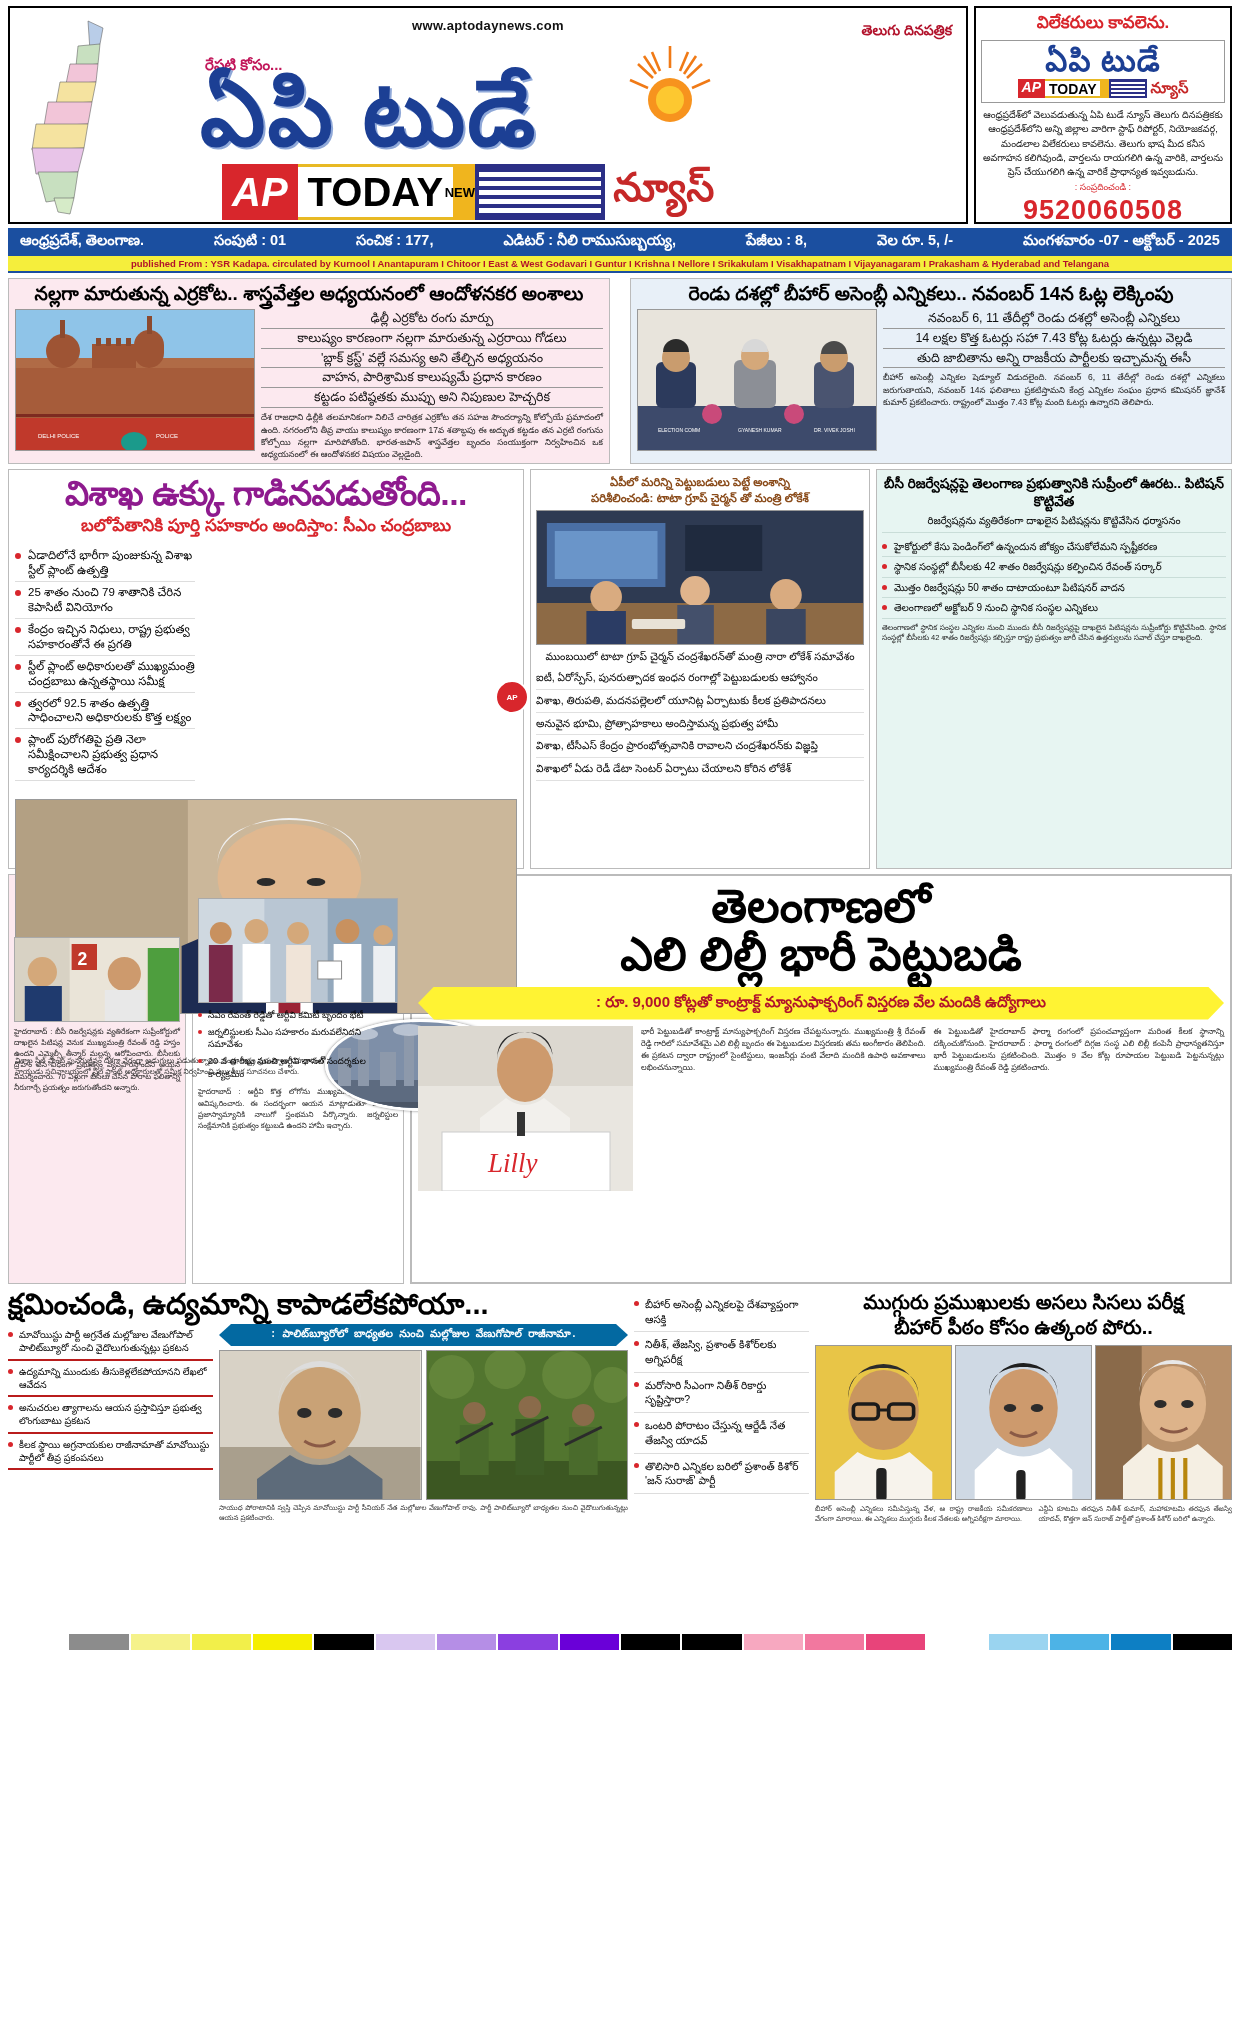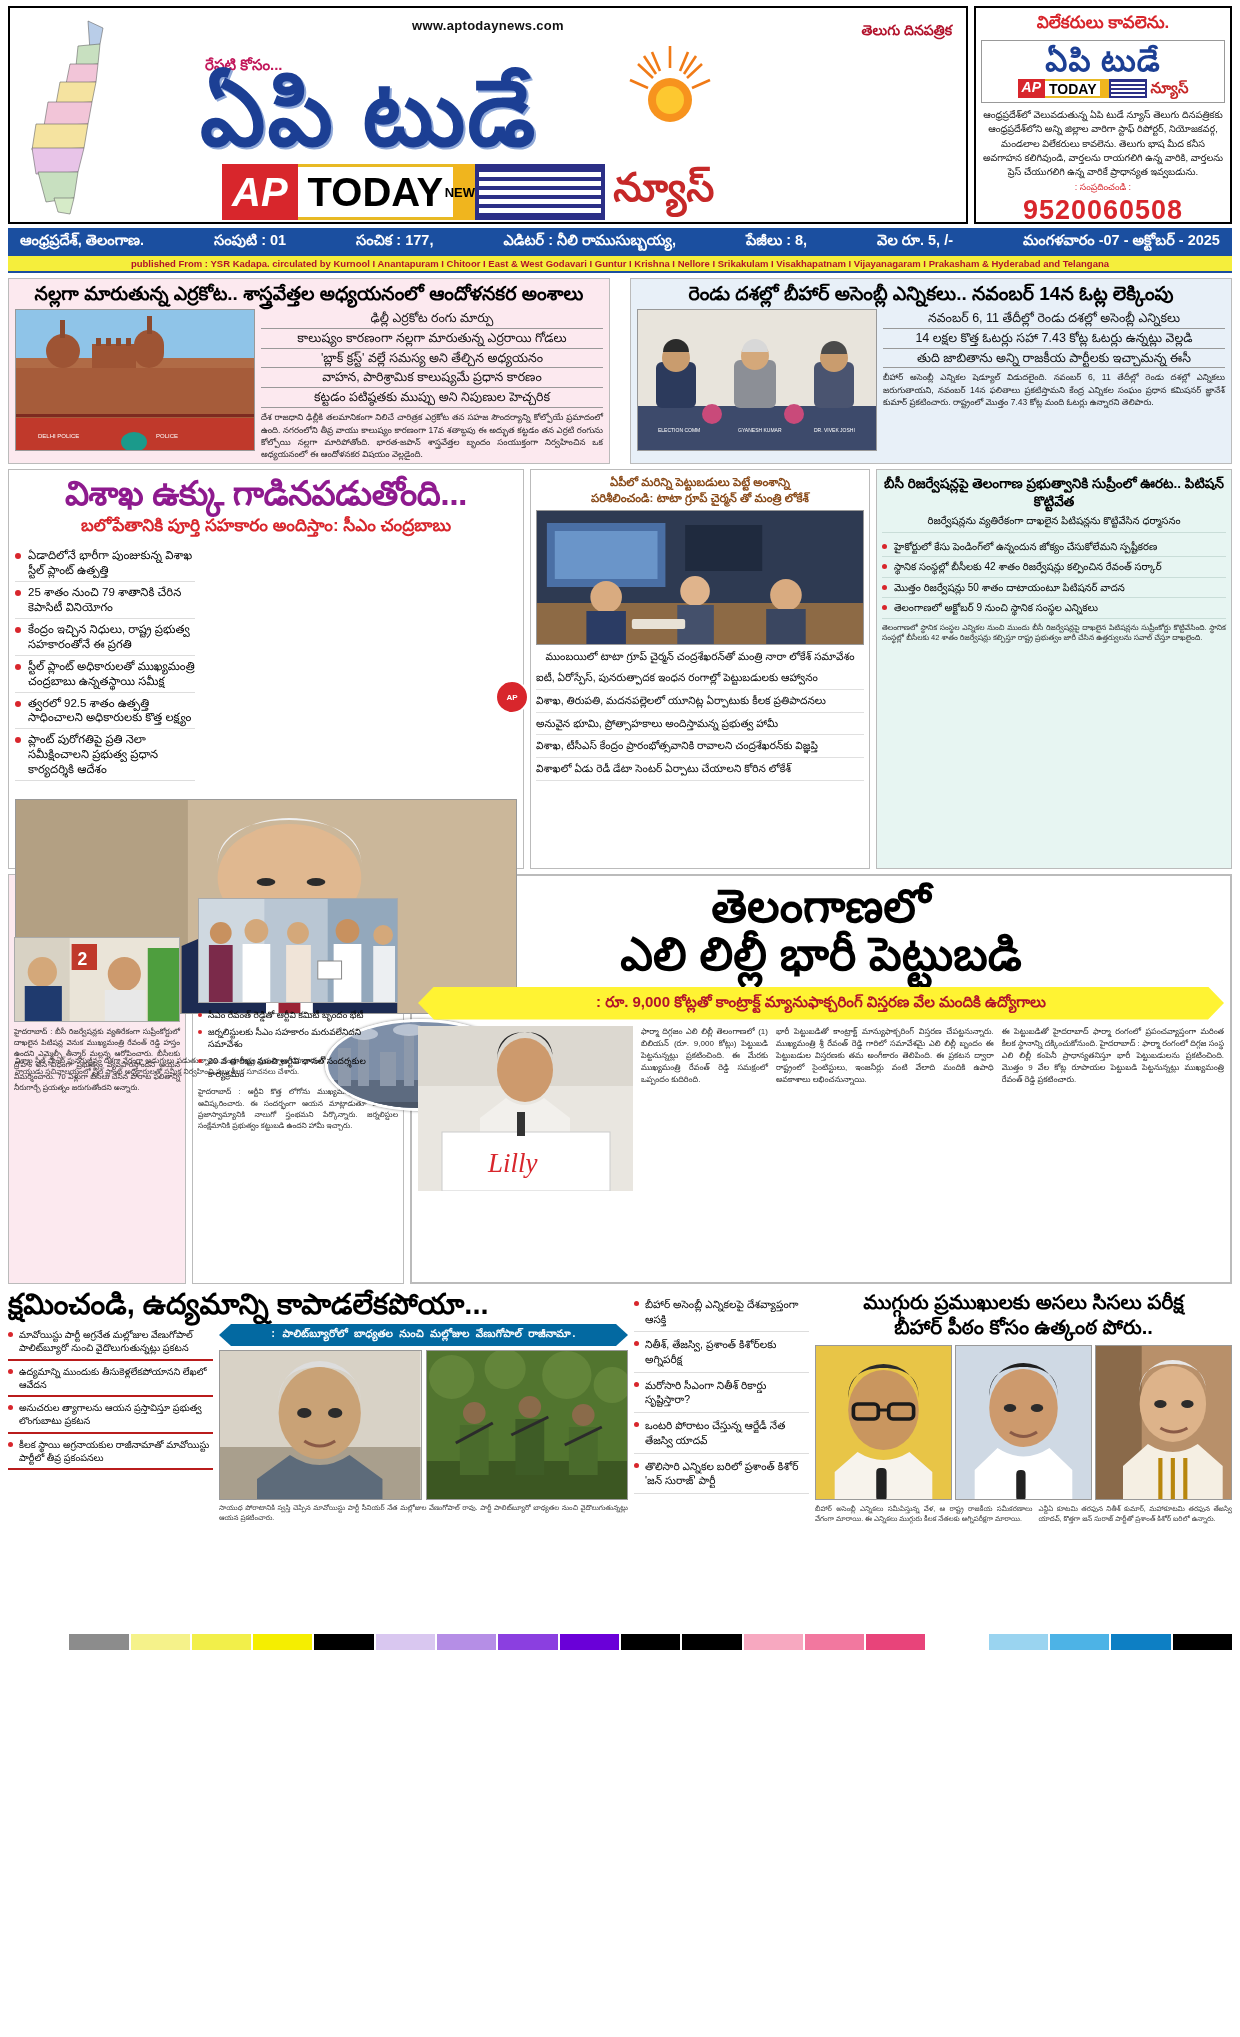--- a/index.html
+++ b/index.html
@@ -483,21 +483,20 @@
             <rect x="0" y="0" width="215" height="60" fill="#dcd8d0"></rect>
             <ellipse cx="107" cy="44" rx="28" ry="32" fill="#cd9a6d"></ellipse>
             <path d="M79 34a28 28 0 0156 0c0-20-12-28-28-28s-28 8-28 28z" fill="#2b2b2b"></path>
             <path d="M88 72q19 14 38 0l26 20 0 18 -90 0 0 -18z" fill="#f2f0ec"></path>
             <rect x="24" y="106" width="168" height="59" fill="#ffffff" stroke="#ccc"></rect>
             <text x="70" y="146" fill="#d8262c" font-size="27" font-style="italic" font-family="Liberation Serif">Lilly</text>
             <rect x="99" y="86" width="8" height="24" fill="#333"></rect>
           </svg>
         </div>
         <div class="z2-c-txt">
-          <div>ఫార్మా దిగ్గజం ఎలి లిల్లీ తెలంగాణలో (1) బిలియన్ (రూ. 9,000 కోట్లు) పెట్టుబడి పెట్టనున్నట్లు ప్రకటించింది. ఈ మేరకు ముఖ్యమంత్రి రేవంత్ రెడ్డి సమక్షంలో ఒప్పందం కుదిరింది.</div>
           <div>భారీ పెట్టుబడితో కాంట్రాక్ట్ మాన్యుఫాక్చరింగ్ విస్తరణ చేపట్టనున్నారు. ముఖ్యమంత్రి శ్రీ రేవంత్ రెడ్డి గారిలో సమావేశమై ఎలి లిల్లీ బృందం ఈ పెట్టుబడుల విస్తరణకు తమ అంగీకారం తెలిపింది. ఈ ప్రకటన ద్వారా రాష్ట్రంలో సైంటిస్టులు, ఇంజనీర్లు వంటి వేలాది మందికి ఉపాధి అవకాశాలు లభించనున్నాయి.</div>
           <div>ఈ పెట్టుబడితో హైదరాబాద్ ఫార్మా రంగంలో ప్రపంచవ్యాప్తంగా మరింత కీలక స్థానాన్ని దక్కించుకోనుంది. హైదరాబాద్ : ఫార్మా రంగంలో దిగ్గజ సంస్థ ఎలి లిల్లీ కంపెనీ ప్రాధాన్యతనిస్తూ భారీ పెట్టుబడులను ప్రకటించింది. మొత్తం 9 వేల కోట్ల రూపాయల పెట్టుబడి పెట్టనున్నట్లు ముఖ్యమంత్రి రేవంత్ రెడ్డి ప్రకటించారు.</div>
         </div>
       </div>
     </div>
   </div>
 
   <div class="zone3">
 
     <div class="z3-left">

